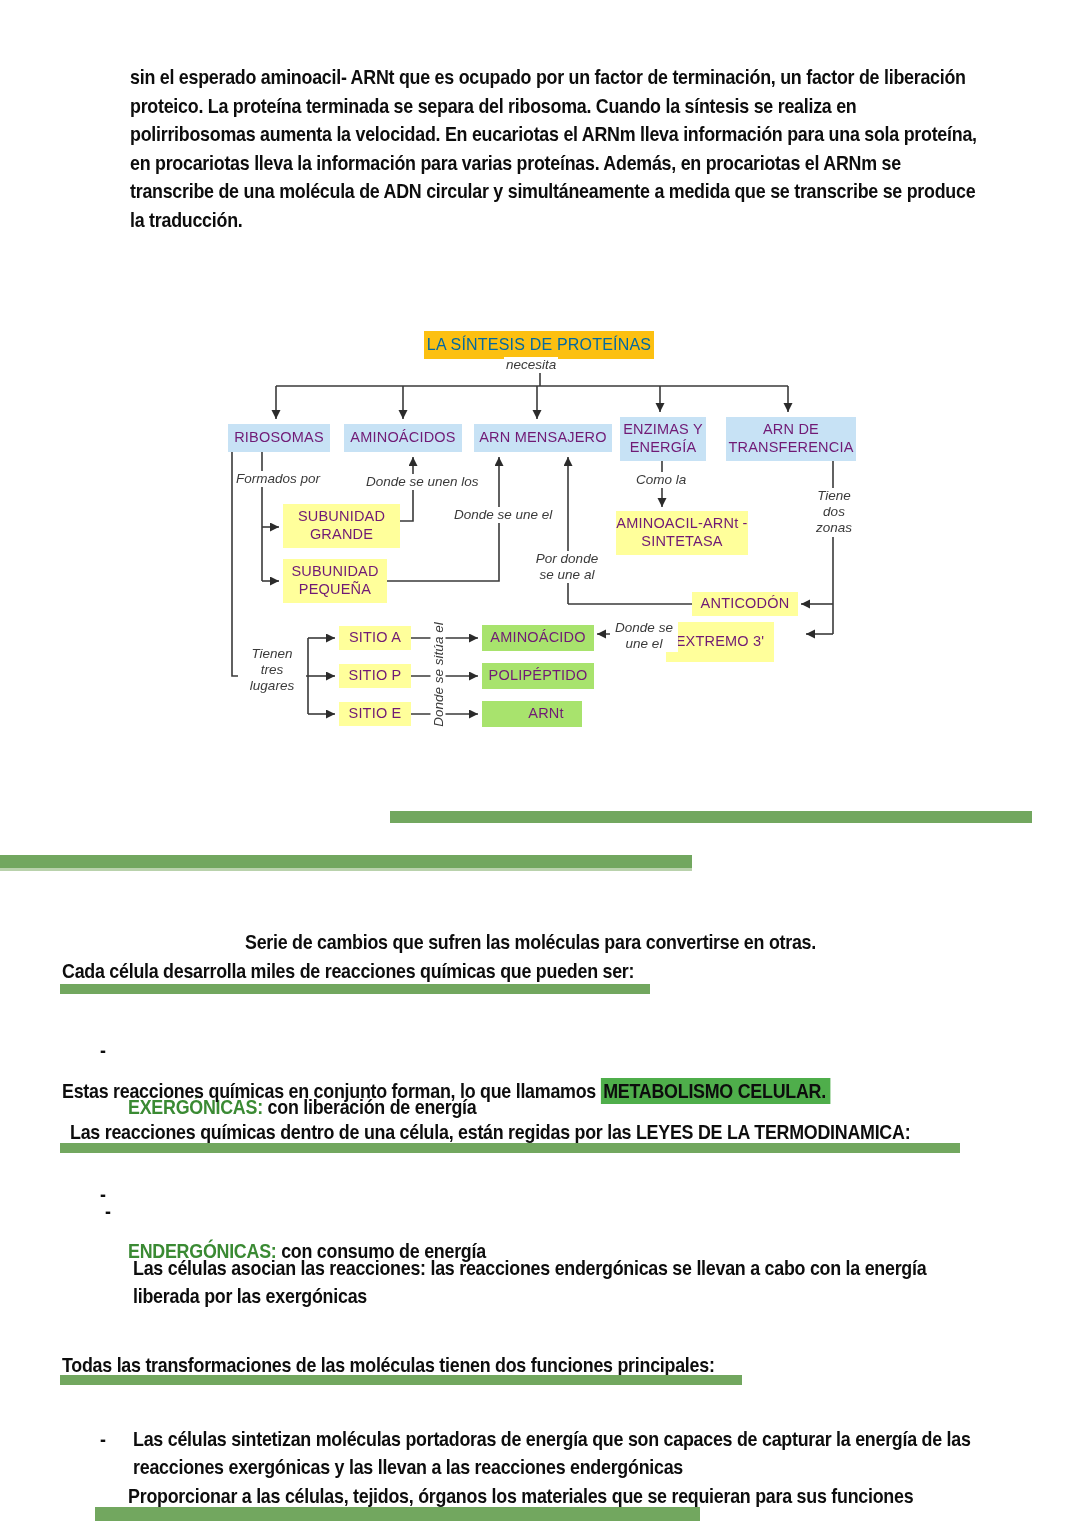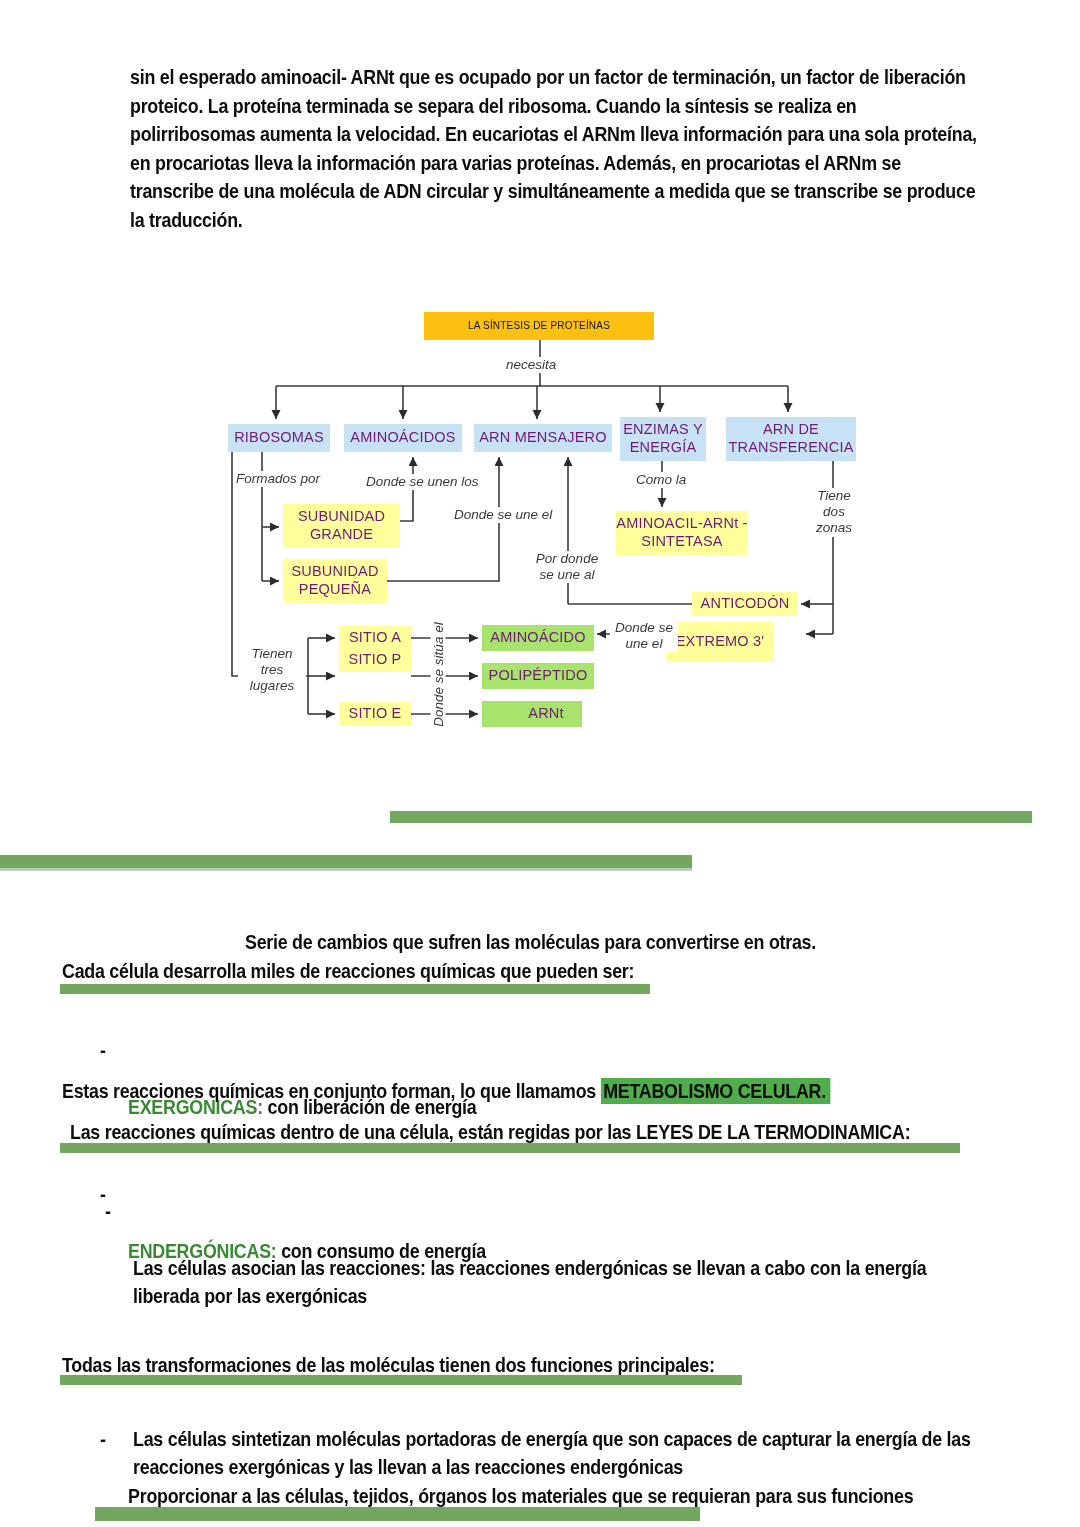--- a/index.html
+++ b/index.html
@@ -29,42 +29,42 @@
 
   
   #diagram-title{position:absolute;top:258px;left:0;width:1080px;text-align:center;
      font-family:"Liberation Serif",serif;font-weight:bold;font-size:26px;color:#1a1a1a;}
   #connector-lines{position:absolute;left:0;top:0;z-index:1;}
   .dbox{position:absolute;z-index:2;display:flex;align-items:center;justify-content:center;
         text-align:center;font-size:14.5px;line-height:1.22;color:#701a75;letter-spacing:0.2px;}
   .blue{background:#c7e2f5;}
   .yellow{background:#ffff9b;}
   .green{background:#a8e36d;}
-  .orange{background:#fcc011;font-size:10px;color:#0f172a;}
+  .orange{background:#fcc011;font-size:16px;color:#0369a1;margin-top:19px;}
   .dlabel{position:absolute;z-index:3;font-style:italic;font-size:13.5px;color:#3a3a3a;
           background:#fff;line-height:1.2;padding:0 2px;white-space:nowrap;}
   .dlabel.wrap{white-space:normal;text-align:center;}
   .vlabel{position:absolute;z-index:3;font-style:italic;font-size:13.5px;color:#3a3a3a;
           background:#fff;width:112px;text-align:center;transform:rotate(-90deg);
           transform-origin:50% 50%;}
 
   
   #b-sintesis{left:424px;top:312px;width:230px;height:28px;}
   #b-ribosomas{left:228px;top:424px;width:102px;height:28px;}
   #b-aminoacidos{left:344px;top:424px;width:118px;height:28px;}
   #b-arnmensajero{left:474px;top:424px;width:138px;height:28px;text-align:right;}
   #b-enzimas{left:620px;top:417px;width:86px;height:44px;}
   #b-arntransf{left:726px;top:417px;width:130px;height:44px;}
   #b-subgrande{left:283px;top:504px;width:117px;height:44px;}
   #b-subpequena{left:283px;top:559px;width:104px;height:44px;}
   #b-aminoacil{left:616px;top:511px;width:132px;height:44px;}
   #b-anticodon{left:692px;top:592px;width:106px;height:24px;}
   #b-extremo3{left:666px;top:622px;width:108px;height:40px;}
   #b-sitioa{left:339px;top:626px;width:72px;height:24px;}
-  #b-sitiop{left:339px;top:648px;width:72px;height:24px;}
+  #b-sitiop{left:339px;top:664px;width:72px;height:24px;}
   #b-sitioe{left:339px;top:702px;width:72px;height:24px;}
   #b-aminoacido{left:482px;top:625px;width:112px;height:26px;}
   #b-polipeptido{left:482px;top:663px;width:112px;height:26px;}
   #b-arnt{left:482px;top:701px;width:72px;height:26px;padding-left:28px;}
 
   
   #l-necesita{left:504px;top:357px;}
   #l-formadospor{left:234px;top:471px;}
   #l-dondeunenlos{left:364px;top:474px;}
   #l-dondeuneel{left:452px;top:507px;}

